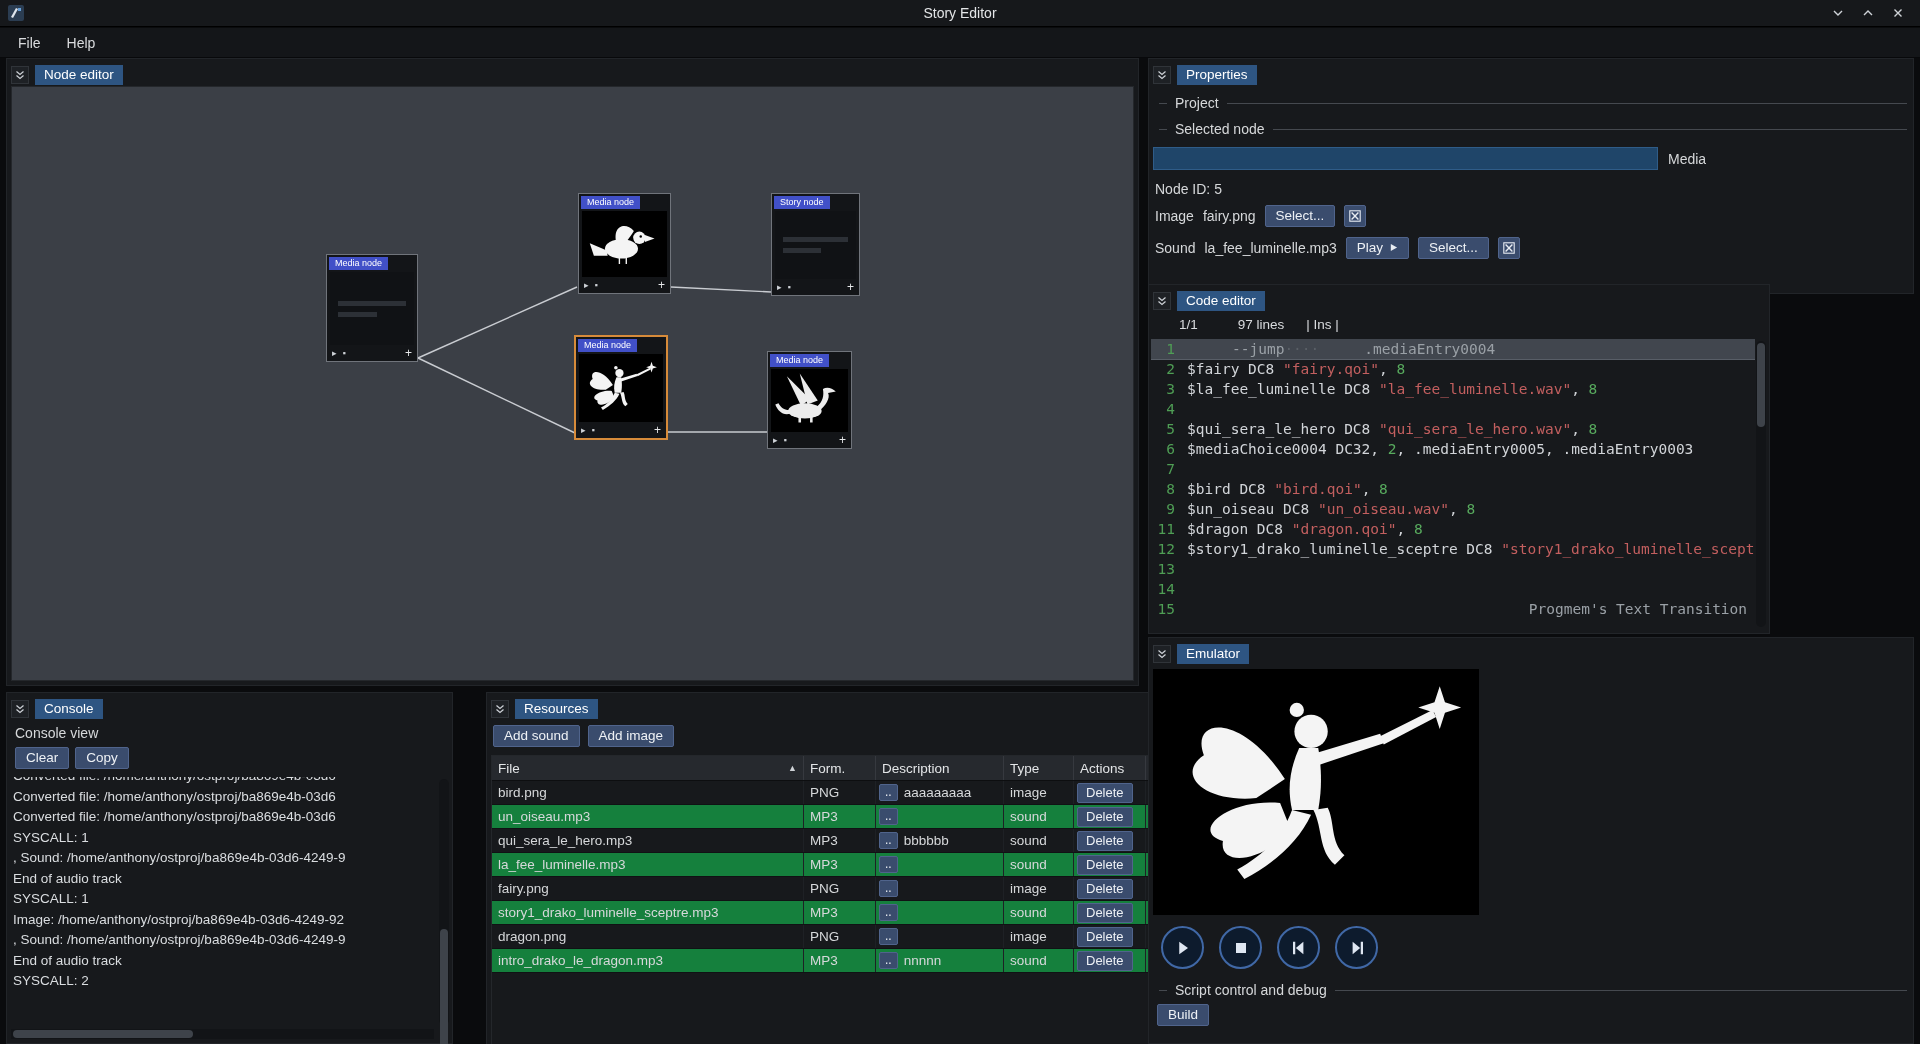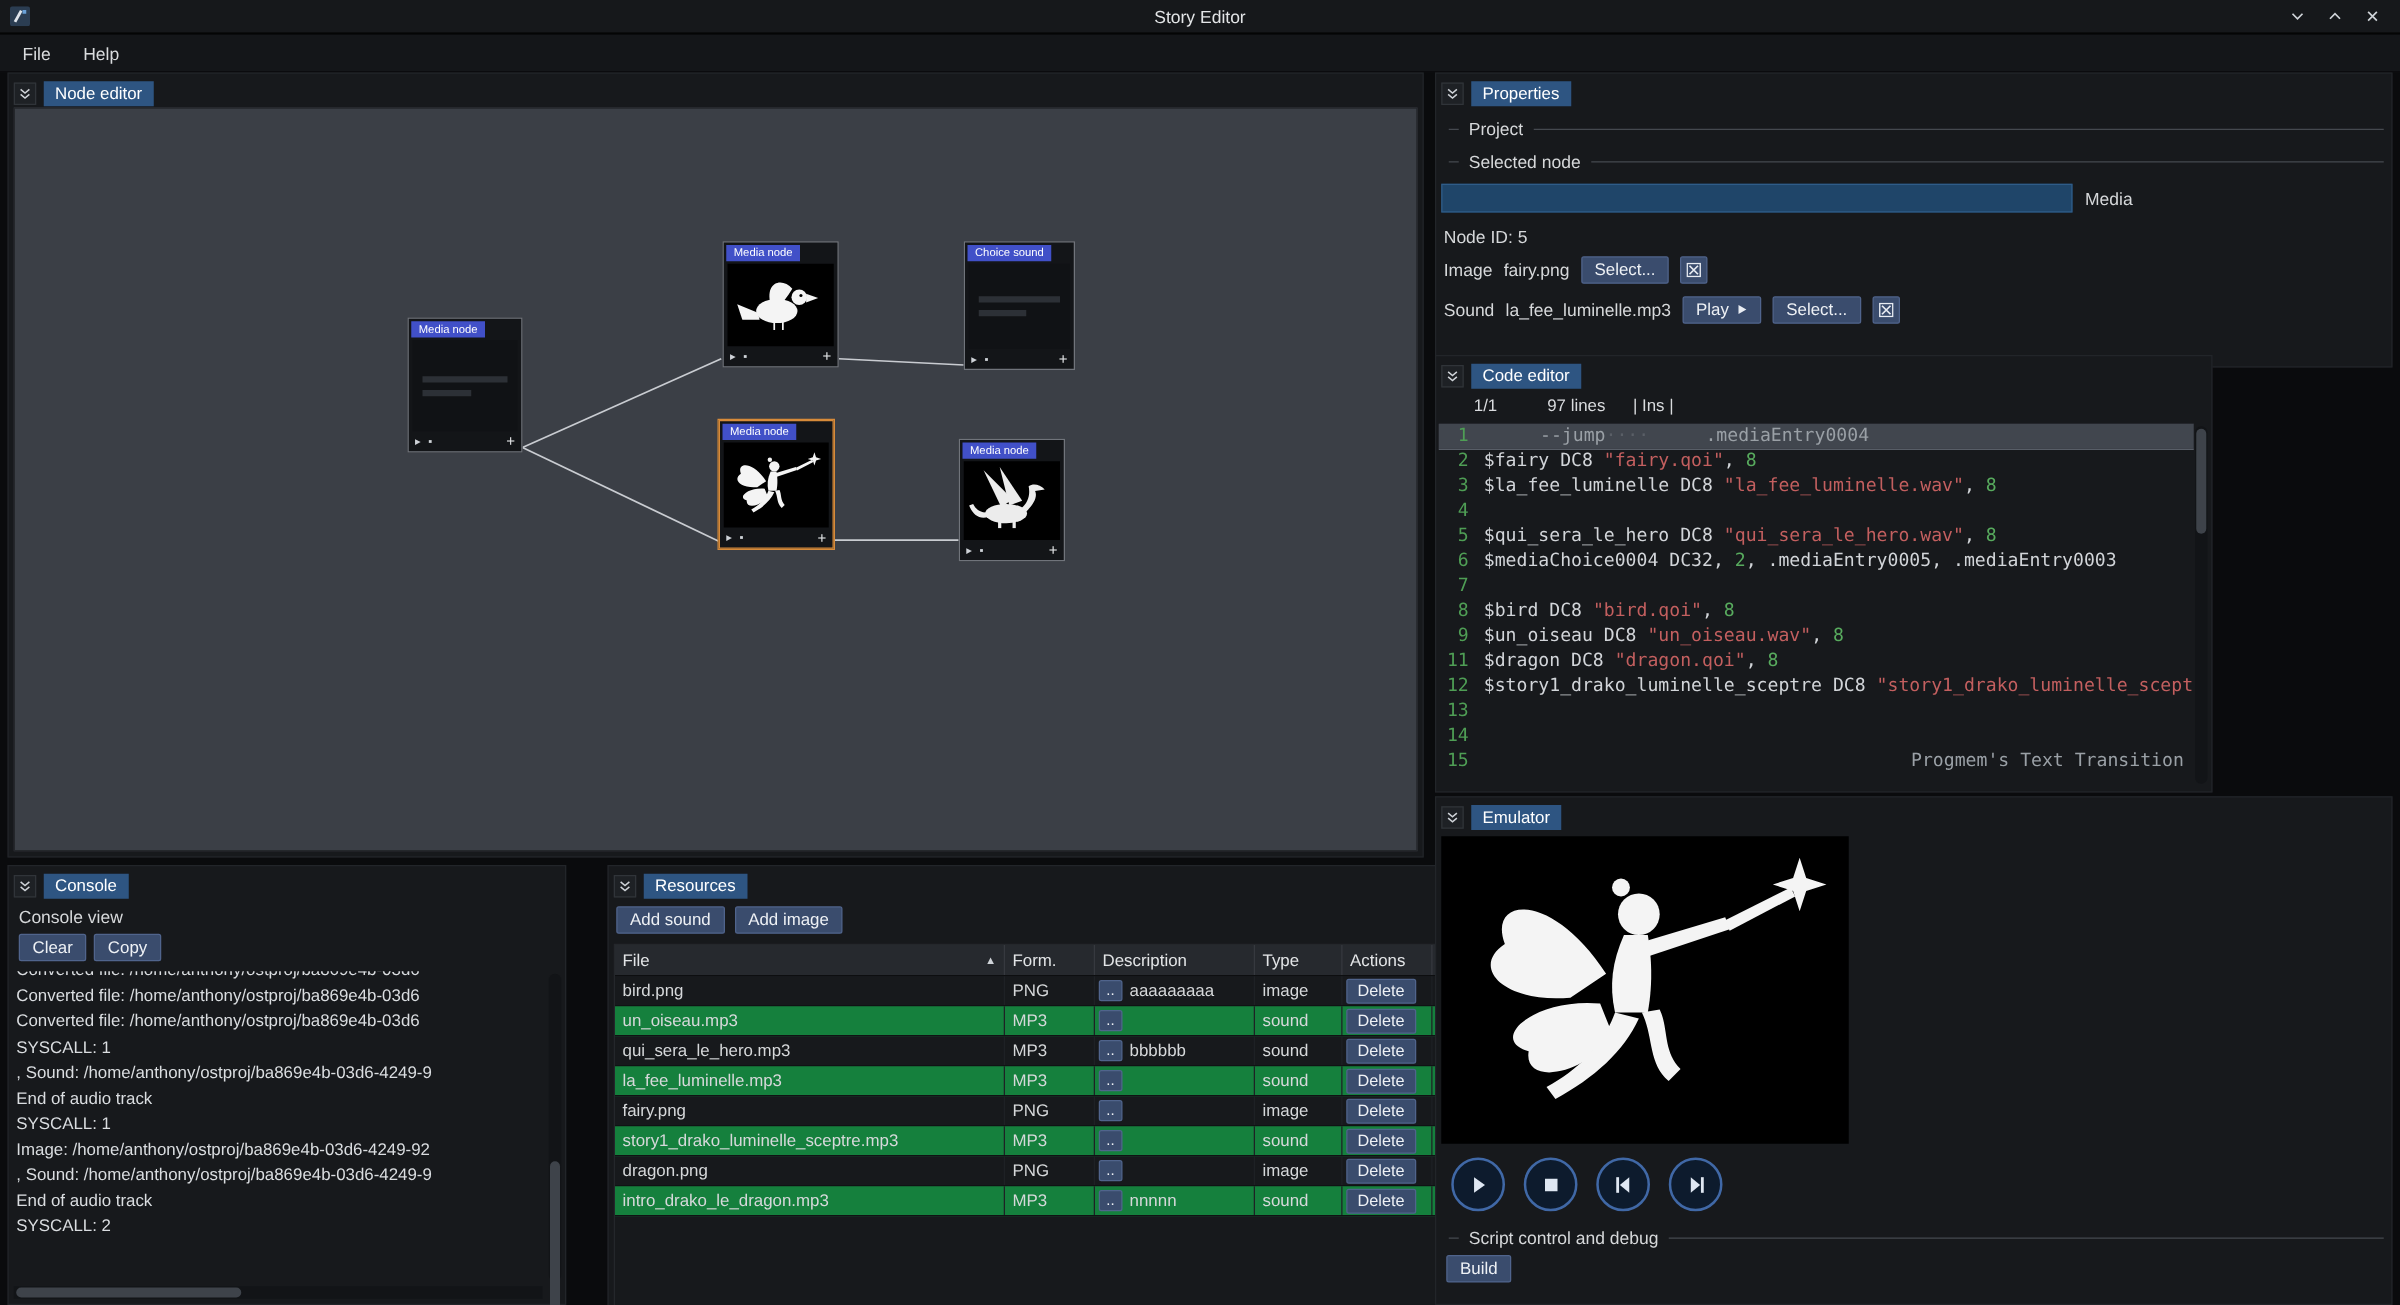--- a/index.html
+++ b/index.html
@@ -201,21 +201,21 @@
               <circle cx="78" cy="34" r="1.8" fill="#000"></circle>
             </svg>
           </div>
           <div class="node-foot">
             <span class="nf">▸</span>
             <span class="nf">▪</span>
             <span class="nf plus">+</span>
           </div>
         </div>
         <div class="node" style="left: 759px; top: 106px; width: 89px; height: 103px;">
-          <div class="node-chip">Choice sound</div>
+          <div class="node-chip">Story node</div>
           <div class="node-img empty">
             <div class="bar"></div>
             <div class="bar short"></div>
           </div>
           <div class="node-foot">
             <span class="nf">▸</span>
             <span class="nf">▪</span>
             <span class="nf plus">+</span>
           </div>
         </div>

